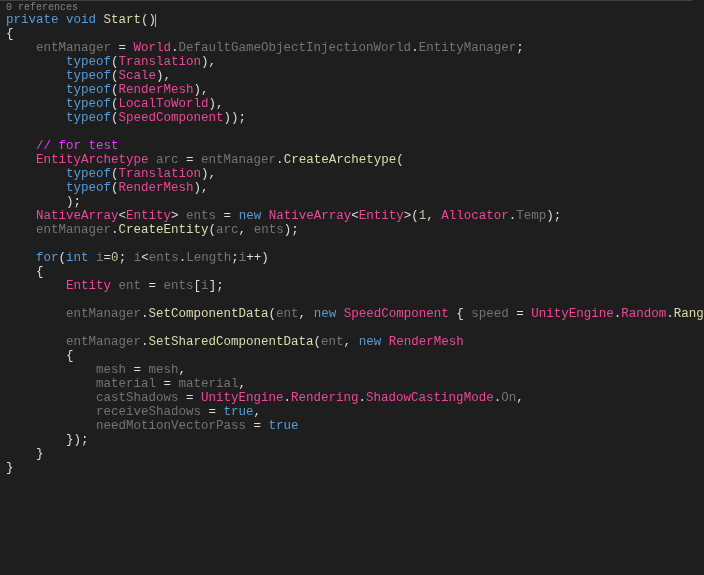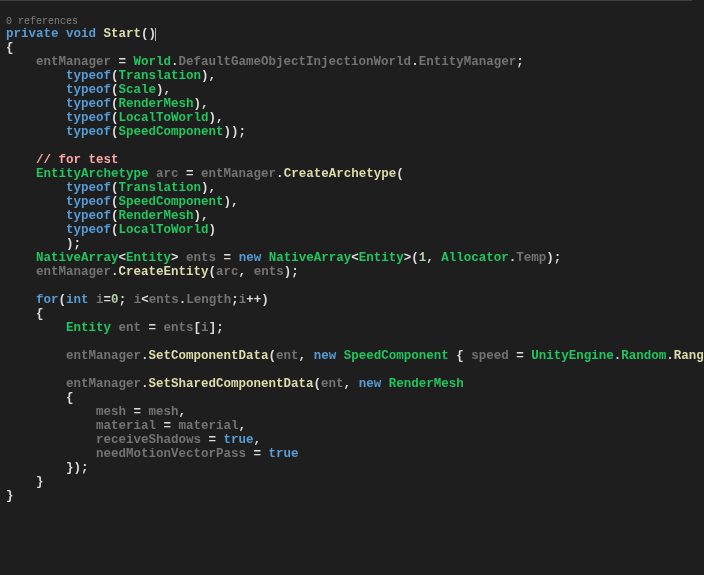--- a/index.html
+++ b/index.html
@@ -13,47 +13,46 @@
     color: #dcdcdc;
     width: 704px;
     height: 575px;
     overflow: hidden;
   }
   .editor {
     width: 692px;
     height: 575px;
     background: #1e1e1e;
     position: relative;
-    padding-top: 16px;
+    padding-top: 2px;
   }
   .refs {
     color: #808080;
     font-size: 10px;
     padding-left: 6px;
     height: 11px;
     line-height: 11px;
   }
   .top-rule {
     border-top: 1px solid #404040;
     position: absolute;
     top: 0;
     left: 0;
     right: 0;
   }
   .line {
     white-space: pre;
     height: 14px;
     padding-left: 6px;
-    font-weight: bold;
   }
   .kw { color: #569cd6; }
-  .type { color: #22c55e; }
+  .type { color: #ec4899; }
   .meth { color: #dcdcaa; }
   .var { color: #737373; }
-  .cmt { color: #fca5a5; }
+  .cmt { color: #d946ef; }
   .num { color: #b5cea8; }
   .pn { color: #dcdcdc; }
   .caret {
     display: inline-block;
     width: 1px;
     height: 13px;
     background: #aeafad;
     vertical-align: text-bottom;
     margin-left: -1px;
   }
@@ -83,25 +82,23 @@
   <div class="line"><span>        </span><span class="kw">typeof</span><span class="pn">(</span><span class="type">SpeedComponent</span><span class="pn">));</span></div>
 
   <div class="line"> </div>
 
   <div class="line"><span>    </span><span class="cmt">// for test</span></div>
 
   <div class="line"><span>    </span><span class="type">EntityArchetype</span><span class="pn"> </span><span class="var">arc</span><span class="pn"> = </span><span class="var">entManager</span><span class="pn">.</span><span class="meth">CreateArchetype</span><span class="pn">(</span></div>
 
   <div class="line"><span>        </span><span class="kw">typeof</span><span class="pn">(</span><span class="type">Translation</span><span class="pn">)</span><span class="pn">,</span></div>
 
-  <div class="line"><span>        </span><span class="kw">typeof</span><span class="pn">(</span><span class="type">SpeedComponent</span><span class="pn">)</span><span class="pn">,</span></div>
 
   <div class="line"><span>        </span><span class="kw">typeof</span><span class="pn">(</span><span class="type">RenderMesh</span><span class="pn">)</span><span class="pn">,</span></div>
 
-  <div class="line"><span>        </span><span class="kw">typeof</span><span class="pn">(</span><span class="type">LocalToWorld</span><span class="pn">)</span></div>
 
   <div class="line"><span>        </span><span class="pn">);</span></div>
 
   <div class="line"><span>    </span><span class="type">NativeArray</span><span class="pn">&lt;</span><span class="type">Entity</span><span class="pn">&gt;</span><span class="pn"> </span><span class="var">ents</span><span class="pn"> = </span><span class="kw">new</span><span class="pn"> </span><span class="type">NativeArray</span><span class="pn">&lt;</span><span class="type">Entity</span><span class="pn">&gt;</span><span class="pn">(</span><span class="num">1</span><span class="pn">,</span><span class="pn"> </span><span class="type">Allocator</span><span class="pn">.</span><span class="var">Temp</span><span class="pn">);</span></div>
 
   <div class="line"><span>    </span><span class="var">entManager</span><span class="pn">.</span><span class="meth">CreateEntity</span><span class="pn">(</span><span class="var">arc</span><span class="pn">,</span><span class="pn"> </span><span class="var">ents</span><span class="pn">);</span></div>
 
   <div class="line"> </div>
 
   <div class="line"><span>    </span><span class="kw">for</span><span class="pn">(</span><span class="kw">int</span><span class="pn"> </span><span class="var">i</span><span class="pn">=</span><span class="num">0</span><span class="pn">;</span><span class="pn"> </span><span class="var">i</span><span class="pn">&lt;</span><span class="var">ents</span><span class="pn">.</span><span class="var">Length</span><span class="pn">;</span><span class="var">i</span><span class="pn">++</span><span class="pn">)</span></div>
@@ -117,20 +114,21 @@
   <div class="line"> </div>
 
   <div class="line"><span>        </span><span class="var">entManager</span><span class="pn">.</span><span class="meth">SetSharedComponentData</span><span class="pn">(</span><span class="var">ent</span><span class="pn">,</span><span class="pn"> </span><span class="kw">new</span><span class="pn"> </span><span class="type">RenderMesh</span></div>
 
   <div class="line"><span>        </span><span class="pn">{</span></div>
 
   <div class="line"><span>            </span><span class="var">mesh</span><span class="pn"> = </span><span class="var">mesh</span><span class="pn">,</span></div>
 
   <div class="line"><span>            </span><span class="var">material</span><span class="pn"> = </span><span class="var">material</span><span class="pn">,</span></div>
 
+  <div class="line"><span>            </span><span class="var">castShadows</span><span class="pn"> = </span><span class="type">UnityEngine</span><span class="pn">.</span><span class="type">Rendering</span><span class="pn">.</span><span class="type">ShadowCastingMode</span><span class="pn">.</span><span class="var">On</span><span class="pn">,</span></div>
 
   <div class="line"><span>            </span><span class="var">receiveShadows</span><span class="pn"> = </span><span class="kw">true</span><span class="pn">,</span></div>
 
   <div class="line"><span>            </span><span class="var">needMotionVectorPass</span><span class="pn"> = </span><span class="kw">true</span></div>
 
   <div class="line"><span>        </span><span class="pn">});</span></div>
 
   <div class="line"><span>    </span><span class="pn">}</span></div>
 
 

